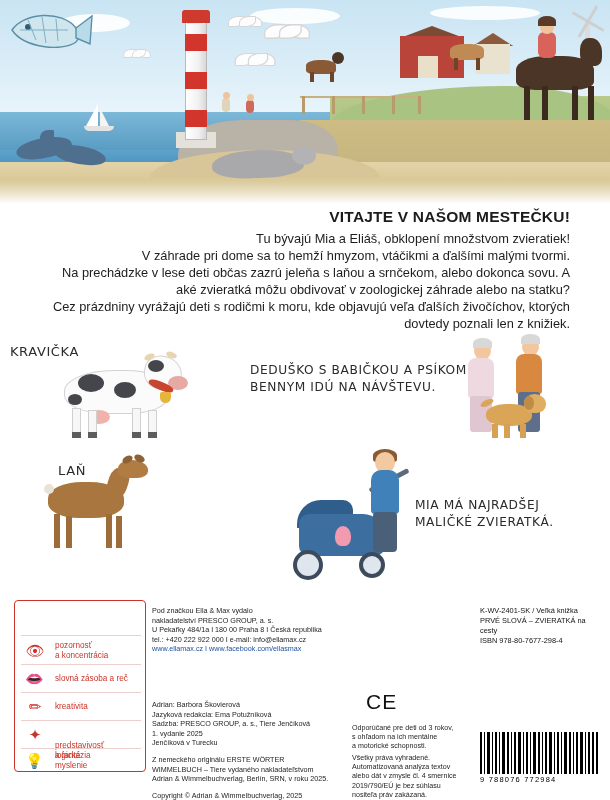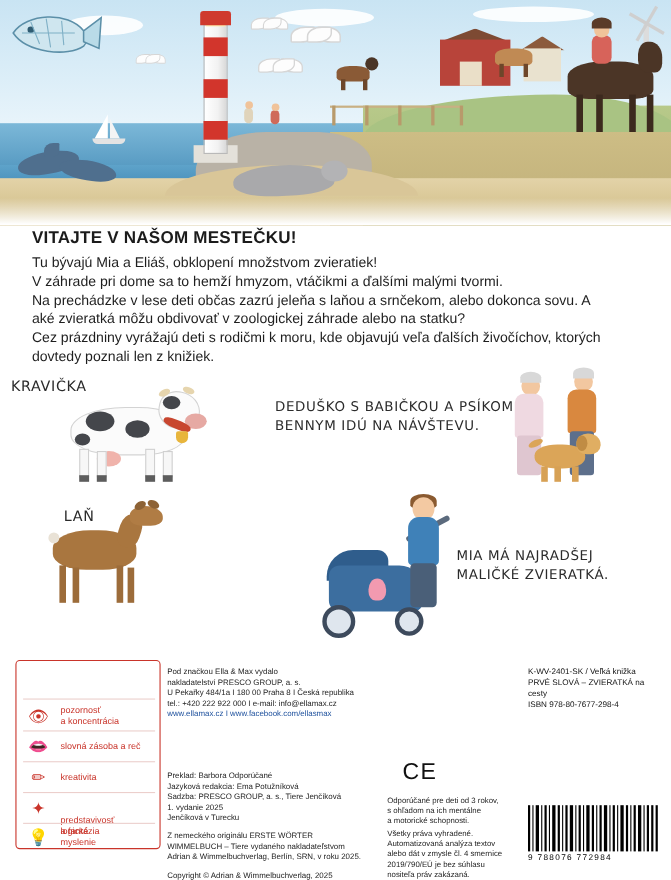--- a/index.html
+++ b/index.html
@@ -90,21 +90,21 @@
   .rider-body { position:absolute; width:13px; height:18px; background:#cf6a5a; border-radius:5px; }
   .rider-head { position:absolute; width:10px; height:10px; background:#f0c39a; border-radius:50%; }
   .fish-deco { position:absolute; left:8px; top:8px; width:86px; height:44px; }
 
   .cloud { position:absolute; background:#ffffff; border-radius:50%; opacity:.9; }
 
   .scene-fade { position:absolute; left:0; top:180px; width:610px; height:28px;
                 background:linear-gradient(rgba(255,255,255,0), #ffffff 85%); }
 
   
-  .intro { position:absolute; left:29px; top:208px; width:530px; text-align:left; }
+  .intro { position:absolute; left:40px; top:208px; width:530px; text-align:right; }
   .intro h1 { margin:0 0 4px 0; font-size:15.5px; font-weight:bold; color:#1b1b1b; letter-spacing:.2px; }
   .intro p { margin:0; font-size:12.8px; line-height:17px; color:#1e1e1e; }
 
   
   .hand {
     position:absolute;
     font-family:"DejaVu Sans", sans-serif;
     color:#2b2b2b;
     font-size:13px;
     line-height:18px;
@@ -453,21 +453,21 @@
 
     <div class="imprint">
       <div>Pod značkou Ella &amp; Max vydalo</div>
       <div>nakladatelství PRESCO GROUP, a. s.</div>
       <div>U Pekařky 484/1a I 180 00 Praha 8 I Česká republika</div>
       <div>tel.: +420 222 922 000 I e-mail: info@ellamax.cz</div>
       <div class="blue">www.ellamax.cz I www.facebook.com/ellasmax</div>
     </div>
 
     <div class="imprint-2">
-      <div>Preklad: Barbora Odporúčané</div>
+      <div>Adrian: Barbora Škovierová</div>
       <div>Jazyková redakcia: Ema Potužníková</div>
       <div>Sadzba: PRESCO GROUP, a. s., Tiere Jenčíková</div>
       <div>1. vydanie 2025</div>
       <div>Jenčíková v Turecku</div>
       <div style="height:7px"></div>
       <div>Z nemeckého originálu ERSTE WÖRTER</div>
       <div>WIMMELBUCH – Tiere vydaného nakladateľstvom</div>
       <div>Adrian &amp; Wimmelbuchverlag, Berlín, SRN, v roku 2025.</div>
       <div style="height:7px"></div>
       <div>Copyright © Adrian &amp; Wimmelbuchverlag, 2025</div>

